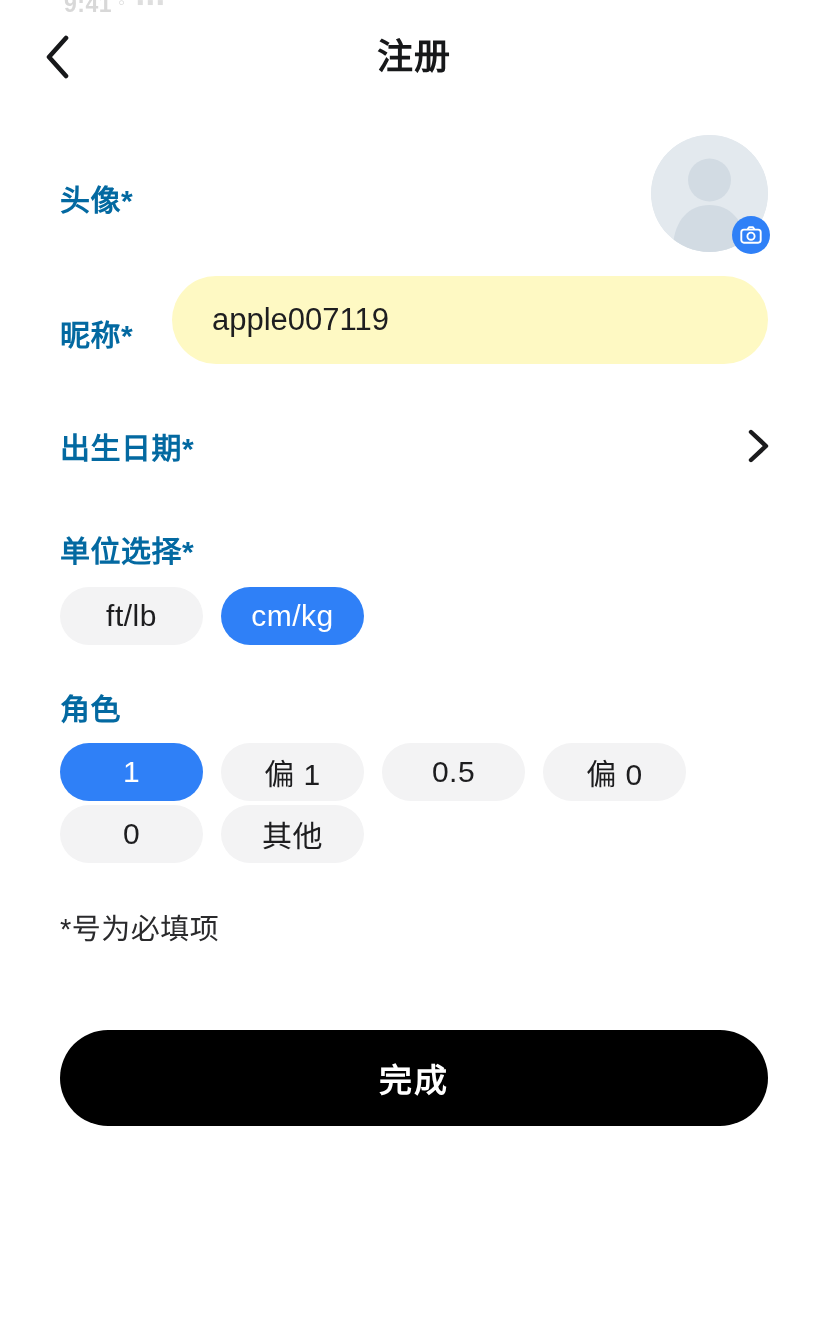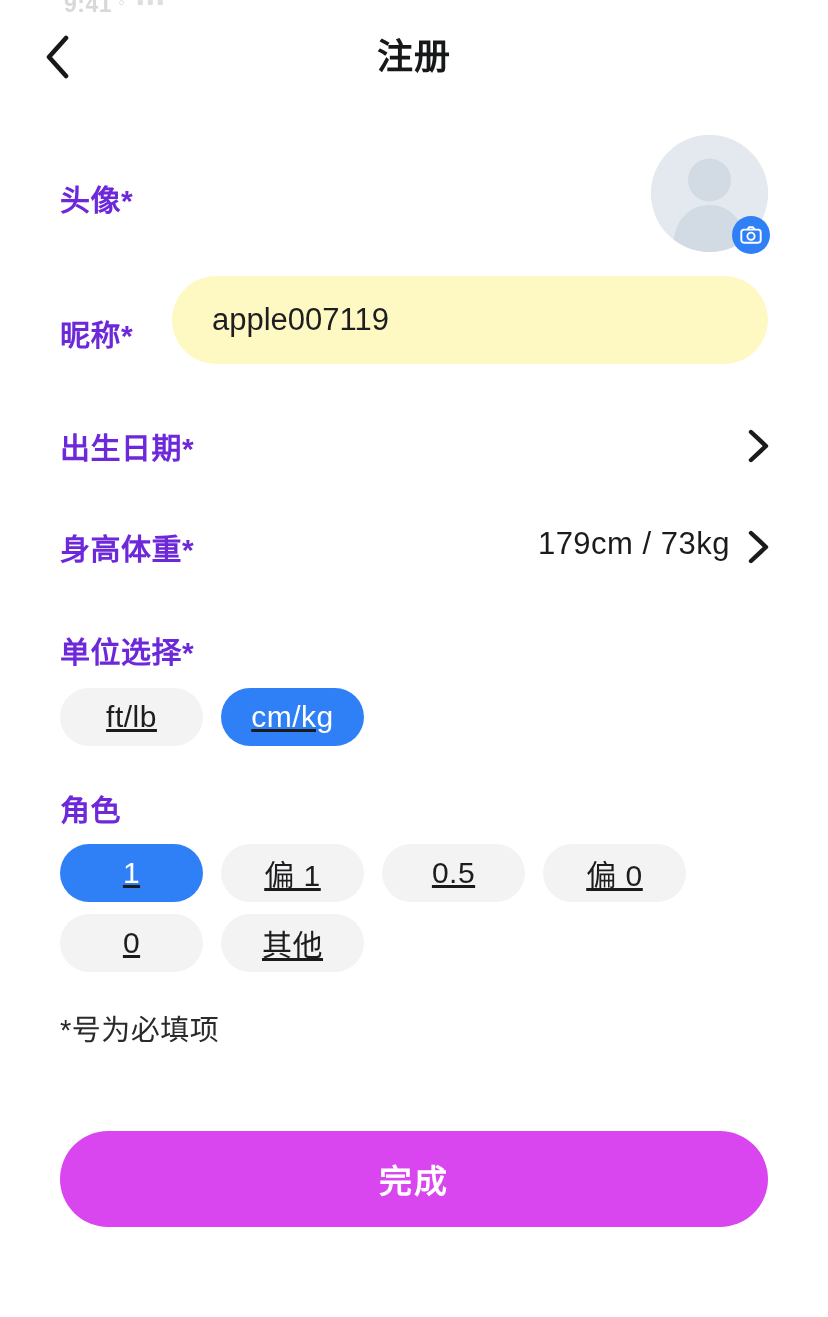--- a/index.html
+++ b/index.html
@@ -82,21 +82,21 @@
   .form {
     position: absolute;
     top: 118px;
     left: 0;
     width: 828px;
   }
 
   .label {
     font-size: 30px;
     font-weight: 700;
-    color: #6d28d9;
+    color: #0369a1;
     letter-spacing: 0.5px;
     white-space: nowrap;
   }
 
   
   .row-avatar {
     position: relative;
     height: 150px;
   }
   .row-avatar .label {
@@ -198,23 +198,22 @@
   .section > .label {
     position: absolute;
     left: 60px;
     top: 0;
   }
   .chips {
     position: absolute;
     left: 60px;
     display: flex;
     flex-wrap: wrap;
-    gap: 12px 18px;
+    gap: 4px 18px;
     width: 720px;
-    text-decoration: underline;
   }
   .chip {
     min-width: 143px;
     height: 58px;
     box-sizing: border-box;
     padding: 0 26px;
     border-radius: 29px;
     background: #f3f3f4;
     color: #1d1d1f;
     font-size: 30px;
@@ -246,21 +245,21 @@
     white-space: nowrap;
   }
 
   .submit-btn {
     position: absolute;
     left: 60px;
     width: 708px;
     height: 96px;
     border: none;
     border-radius: 48px;
-    background: #d946ef;
+    background: #000000;
     color: #ffffff;
     font-family: "Liberation Sans", "DejaVu Sans", sans-serif;
     font-size: 33px;
     font-weight: 700;
     letter-spacing: 2px;
     cursor: pointer;
   }
 </style>
 </head>
 <body>
@@ -314,29 +313,20 @@
   <div class="row-chevron">
     <div class="label">出生日期*</div>
     <div class="chev">
       <svg width="26" height="34" viewBox="0 0 26 34" fill="none">
         <path d="M5 3 L20 17 L5 31" stroke="#1b1b1d" stroke-width="4.4" stroke-linecap="round" stroke-linejoin="round"></path>
       </svg>
     </div>
   </div>
 
   
-  <div class="row-chevron">
-    <div class="label">身高体重*</div>
-    <div class="value">179cm / 73kg</div>
-    <div class="chev">
-      <svg width="26" height="34" viewBox="0 0 26 34" fill="none">
-        <path d="M5 3 L20 17 L5 31" stroke="#1b1b1d" stroke-width="4.4" stroke-linecap="round" stroke-linejoin="round"></path>
-      </svg>
-    </div>
-  </div>
 
   
   <div class="section" id="unit-section" style="position:relative; height:158px; margin-top:30px;">
     <div class="label">单位选择*</div>
     <div class="chips" id="unit-chips">
         <div class="chip">ft/lb</div>
         <div class="chip selected">cm/kg</div>
       </div>
   </div>
 

